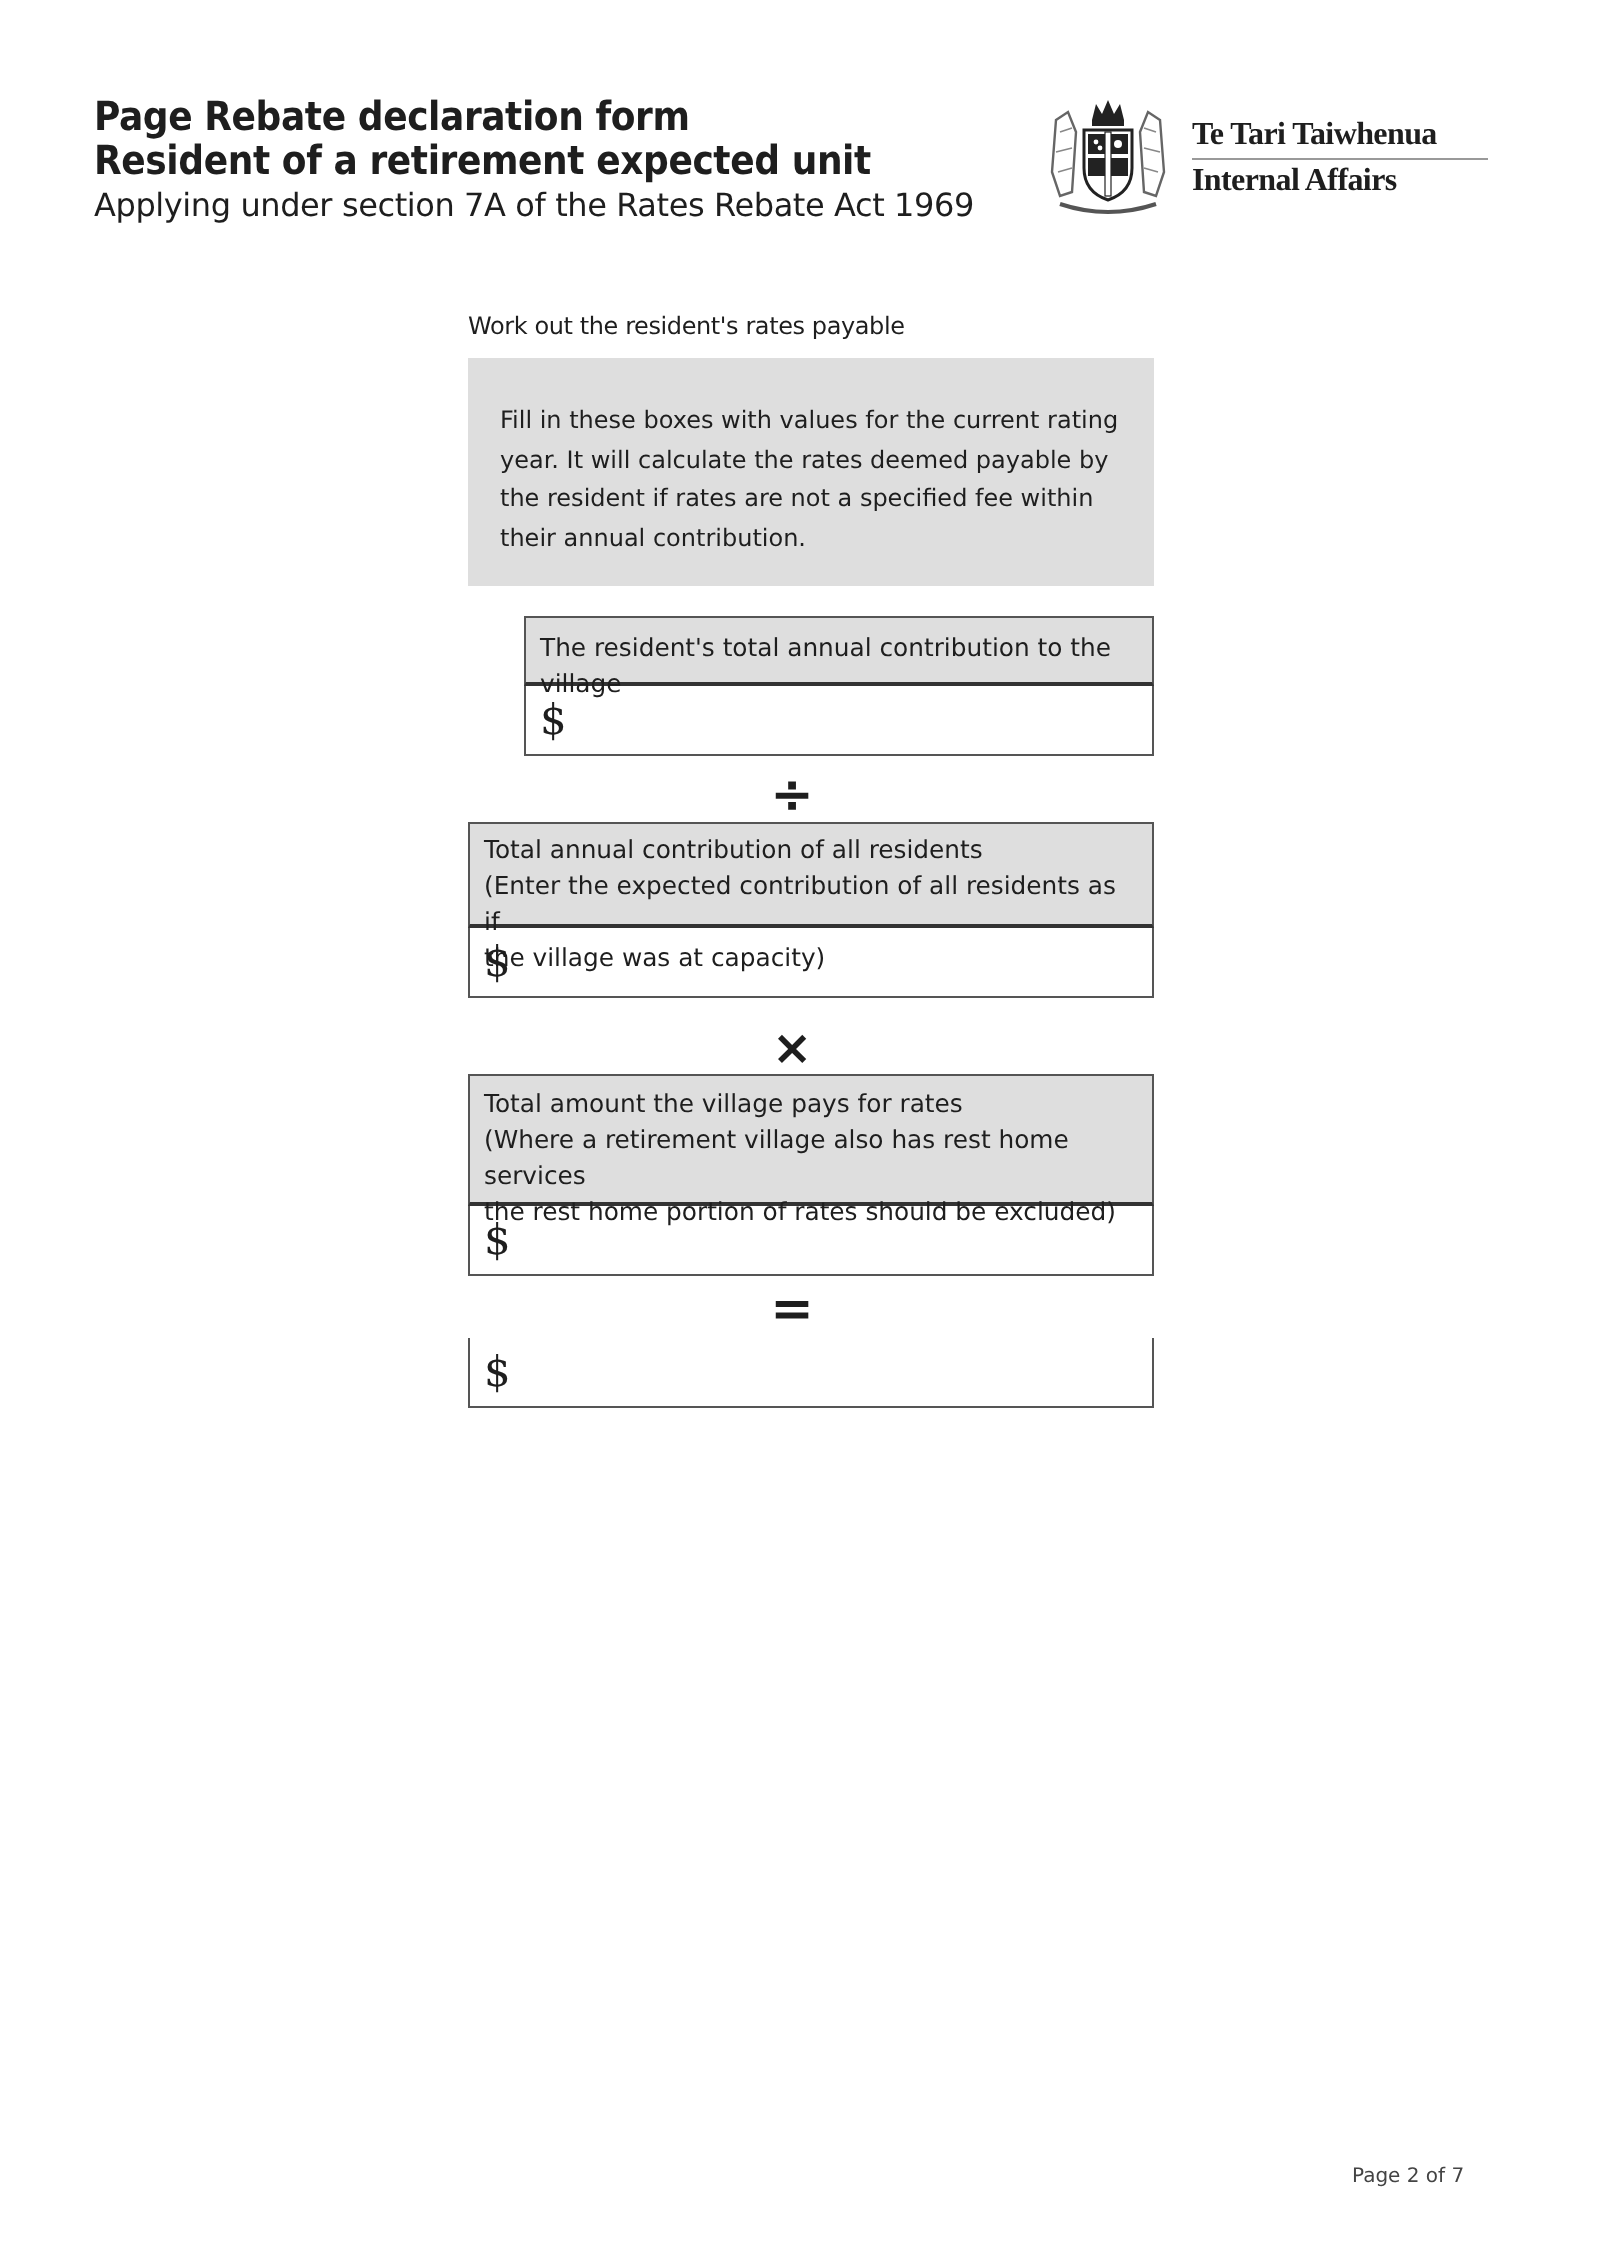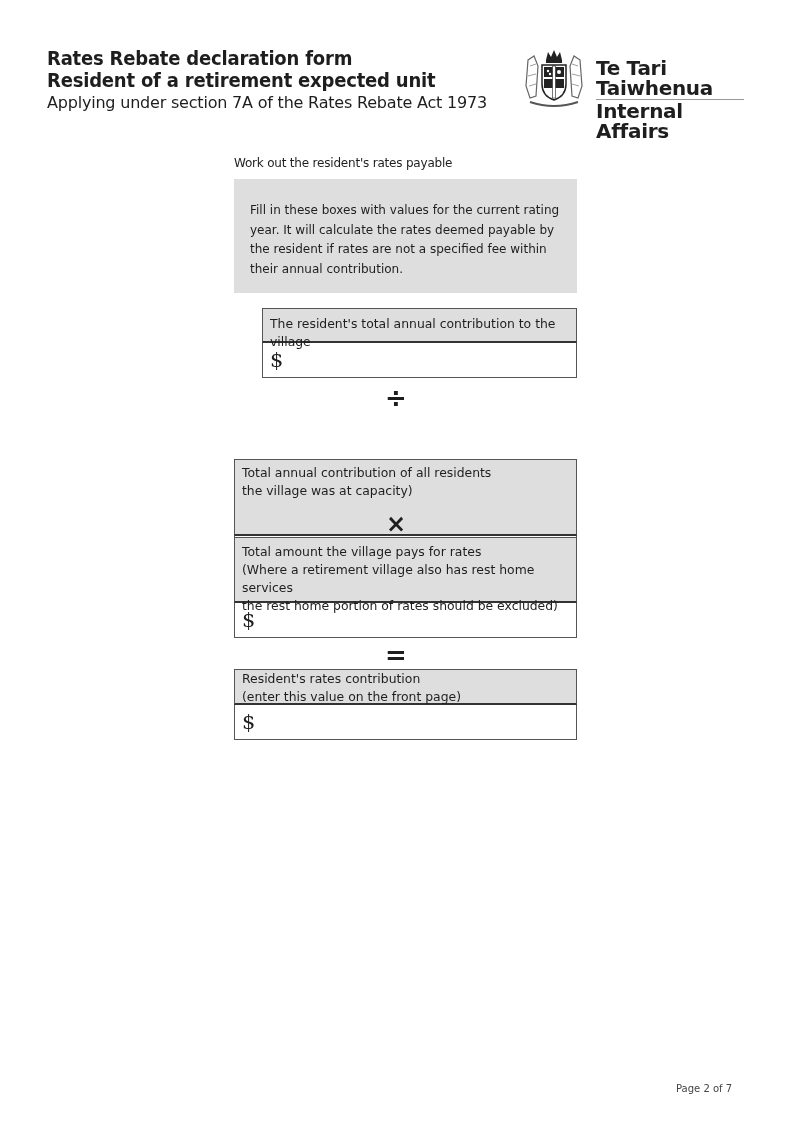--- a/index.html
+++ b/index.html
@@ -10,21 +10,21 @@
   }
   .hdr { position: absolute; left: 47px; top: 47px; }
   .hdr .t1, .hdr .t2 {
     font-size: 20px; font-weight: bold; line-height: 22px; letter-spacing: -0.2px;
     font-family: "DejaVu Sans Condensed", "DejaVu Sans", sans-serif;
   }
   .hdr .t3 { font-size: 16px; line-height: 22px; margin-top: 1px; letter-spacing: -0.2px; }
   .logo { position: absolute; left: 520px; top: 46px; width: 240px; height: 66px; }
   .crest { position: absolute; left: 0; top: 0; width: 68px; height: 64px; }
   .org { position: absolute; left: 76px; top: 12px; }
-  .org .o1, .org .o2 { font-size: 20px; font-weight: bold; line-height: 20px; letter-spacing: -0.3px; }
+  .org .o1, .org .o2 { font-size: 16px; font-weight: bold; line-height: 20px; letter-spacing: -0.3px; font-family: Liberation Serif, serif; }
   .org .rule { width: 148px; height: 1px; background: #999; margin: 1px 0 1px 0; }
   .section-title {
     position: absolute; left: 234px; top: 151px; font-size: 12px; line-height: 24px; letter-spacing: -0.2px;
   }
   .info {
     position: absolute; left: 234px; top: 179px; width: 343px; height: 114px;
     background: #dedede; box-sizing: border-box; padding: 22px 8px 0 16px;
     font-size: 12px; line-height: 19.5px;
   }
   .field { position: absolute; left: 234px; width: 343px; box-sizing: border-box; }
@@ -37,23 +37,23 @@
     display: flex; align-items: center; padding-left: 7px; background: #fff;
   }
   .field .inp .cur { font-size: 21px; font-family: "DejaVu Serif", serif; line-height: 1; }
   .op { position: absolute; left: 380px; width: 32px; text-align: center; font-weight: bold; color: #1e1e1e; }
   .footer { position: absolute; left: 676px; top: 1083px; font-size: 10px; color: #444; }
 </style>
 </head>
 <body>
 
 <div class="hdr">
-  <div class="t1">Rates Rebate declaration form</div>
+  <div class="t1">Page Rebate declaration form</div>
   <div class="t2">Resident of a retirement expected unit</div>
-  <div class="t3">Applying under section 7A of the Rates Rebate Act 1973</div>
+  <div class="t3">Applying under section 7A of the Rates Rebate Act 1969</div>
 </div>
 
 <div class="logo">
   <svg class="crest" viewBox="0 0 68 64">
 
     <path d="M8 14 L14 10 L18 20 L16 50 L10 52 L6 40 Z" fill="none" stroke="#666" stroke-width="1.2"></path>
     <path d="M10 20 L16 18 M8 30 L16 28 M9 40 L16 38" stroke="#888" stroke-width="0.8"></path>
     <path d="M60 14 L54 10 L50 20 L52 50 L58 52 L62 40 Z" fill="none" stroke="#666" stroke-width="1.2"></path>
     <path d="M58 20 L52 18 M60 30 L52 28 M59 40 L52 38" stroke="#888" stroke-width="0.8"></path>
 
@@ -88,22 +88,23 @@
     <div>The resident's total annual contribution to the village</div>
   </div>
   <div class="inp" style="height:35px;">
     <span class="cur">$</span>
   </div>
 </div>
 
 <div class="op" style="top:384px; font-size:26px; line-height:28px;">÷</div>
 
 <div class="field" style="top:411px;">
-  <div class="lbl" style="height:77px; padding-top:4px;margin-top:48px;">
+  <div class="lbl" style="height:53px; padding-top:4px;">
     <div>Total annual contribution of all residents</div>
+    <div>(Enter the expected contribution of all residents as if</div>
     <div>the village was at capacity)</div>
   </div>
   <div class="inp" style="height:35px;">
     <span class="cur">$</span>
   </div>
 </div>
 
 <div class="op" style="top:510px; font-size:24px; line-height:28px;">×</div>
 
 <div class="field" style="top:537px;">
@@ -113,22 +114,18 @@
     <div>the rest home portion of rates should be excluded)</div>
   </div>
   <div class="inp" style="height:35px;">
     <span class="cur">$</span>
   </div>
 </div>
 
 <div class="op" style="top:641px; font-size:26px; line-height:28px;">=</div>
 
 <div class="field" style="top:669px;">
-  <div class="lbl" style="height:36px; padding-top:0px; padding-bottom:0;">
-    <div>Resident's rates contribution</div>
-    <div>(enter this value on the front page)</div>
-  </div>
   <div class="inp" style="height:35px;">
     <span class="cur">$</span>
   </div>
 </div>
 
 <div class="footer">Page 2 of 7</div>
 
 </body></html>

